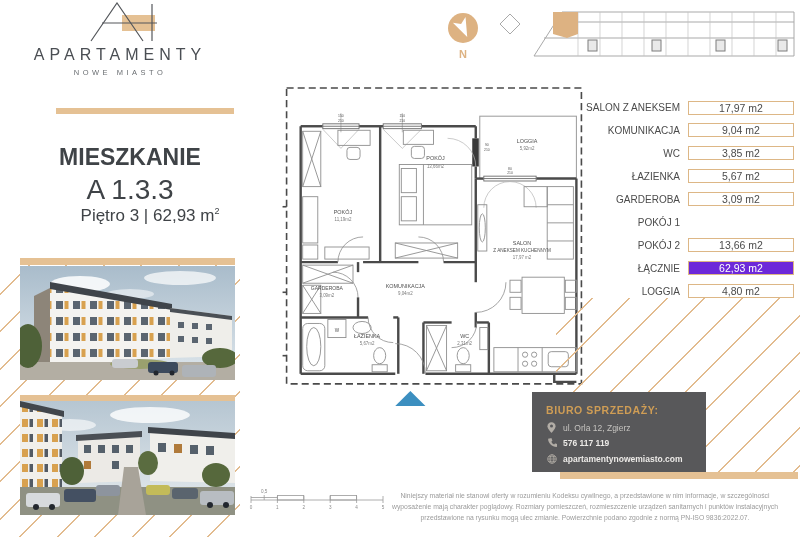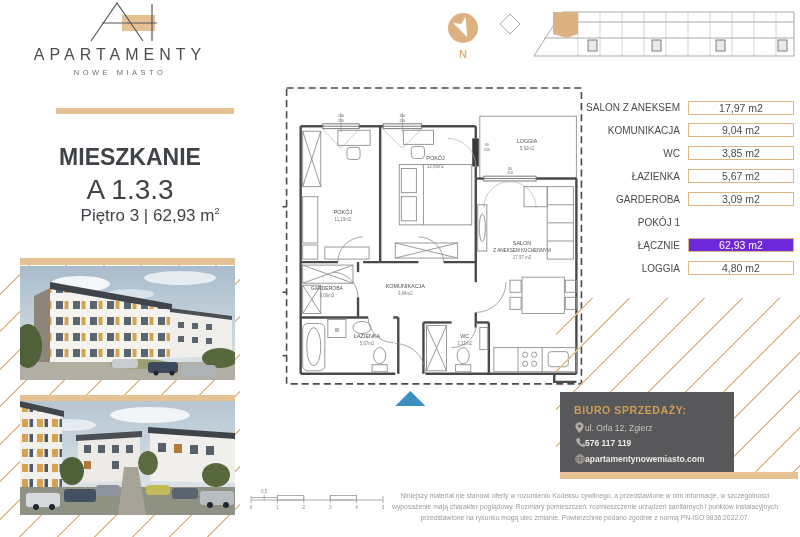--- a/index.html
+++ b/index.html
@@ -30,23 +30,23 @@
   .area-table{left:592px;top:96px;width:204px;}
   .arow{display:flex;align-items:center;height:23px;}
   .alabel{width:88px;display:flex;align-items:center;justify-content:flex-end;
           font-size:10px;color:#4b4b4b;padding-right:8px;white-space:nowrap;}
   .avalue{width:104px;border:1.5px solid #ddb786;margin-top:-1.5px;background:#fff;
           display:flex;align-items:center;justify-content:center;font-size:10.5px;color:#4b4b4b;}
   .arow:first-child .avalue{margin-top:0;}
   .arow.hl .avalue{background:#6d28d9;color:#ffffff;}
 
   
-  .info-box{left:560px;top:392px;width:174px;height:80px;background:#58585a;padding:12px 0 0 14px;box-sizing:border-box;}
+  .info-box{left:532px;top:392px;width:174px;height:80px;background:#58585a;padding:12px 0 0 14px;box-sizing:border-box;}
   .info-title{font-size:10.5px;font-weight:bold;letter-spacing:.6px;color:#cf9d55;margin-bottom:6px;}
-  .info-line{display:flex;align-items:center;font-size:8.5px;color:#c6c4c0;margin-bottom:4.5px;}
+  .info-line{display:flex;align-items:center;gap:6px;font-size:8.5px;color:#c6c4c0;margin-bottom:4.5px;}
   .info-line.strong{color:#eceae7;font-weight:bold;}
   .info-icon{width:11px;height:11px;flex:0 0 11px;display:flex;align-items:center;justify-content:center;}
 
   
   .disclaimer{left:392px;top:491px;width:386px;text-align:center;font-size:6.8px;line-height:1.6;color:#9b9b9b;}
 
   
   .compass{left:437px;top:6px;width:52px;height:56px;}
 </style>
 </head>
@@ -413,20 +413,24 @@
       <div class="alabel">ŁAZIENKA</div>
       <div class="avalue">5,67 m2</div>
     </div>
     <div class="arow">
       <div class="alabel">GARDEROBA</div>
       <div class="avalue">3,09 m2</div>
     </div>
     <div class="arow">
       <div class="alabel">POKÓJ 1</div>
     </div>
+    <div class="arow">
+      <div class="alabel">POKÓJ 2</div>
+      <div class="avalue">13,66 m2</div>
+    </div>
     <div class="arow hl">
       <div class="alabel">ŁĄCZNIE</div>
       <div class="avalue">62,93 m2</div>
     </div>
     <div class="arow">
       <div class="alabel">LOGGIA</div>
       <div class="avalue">4,80 m2</div>
     </div>
   </div>
 

